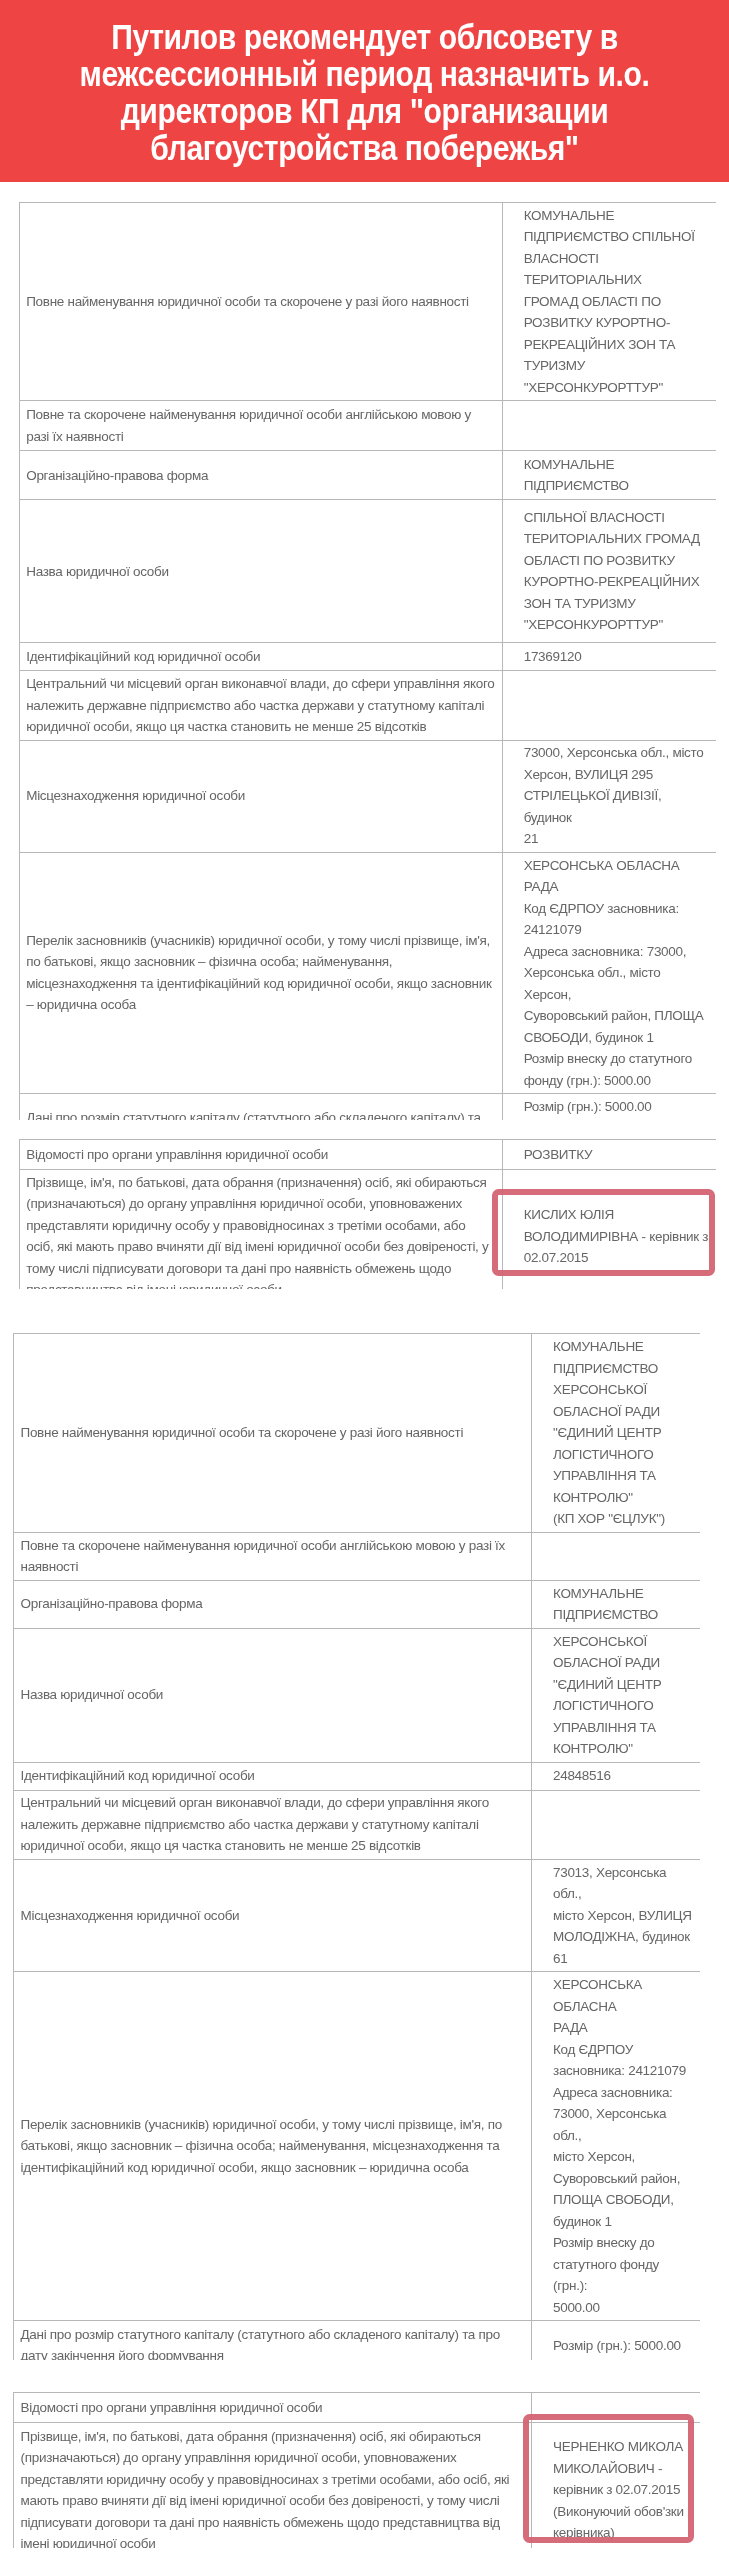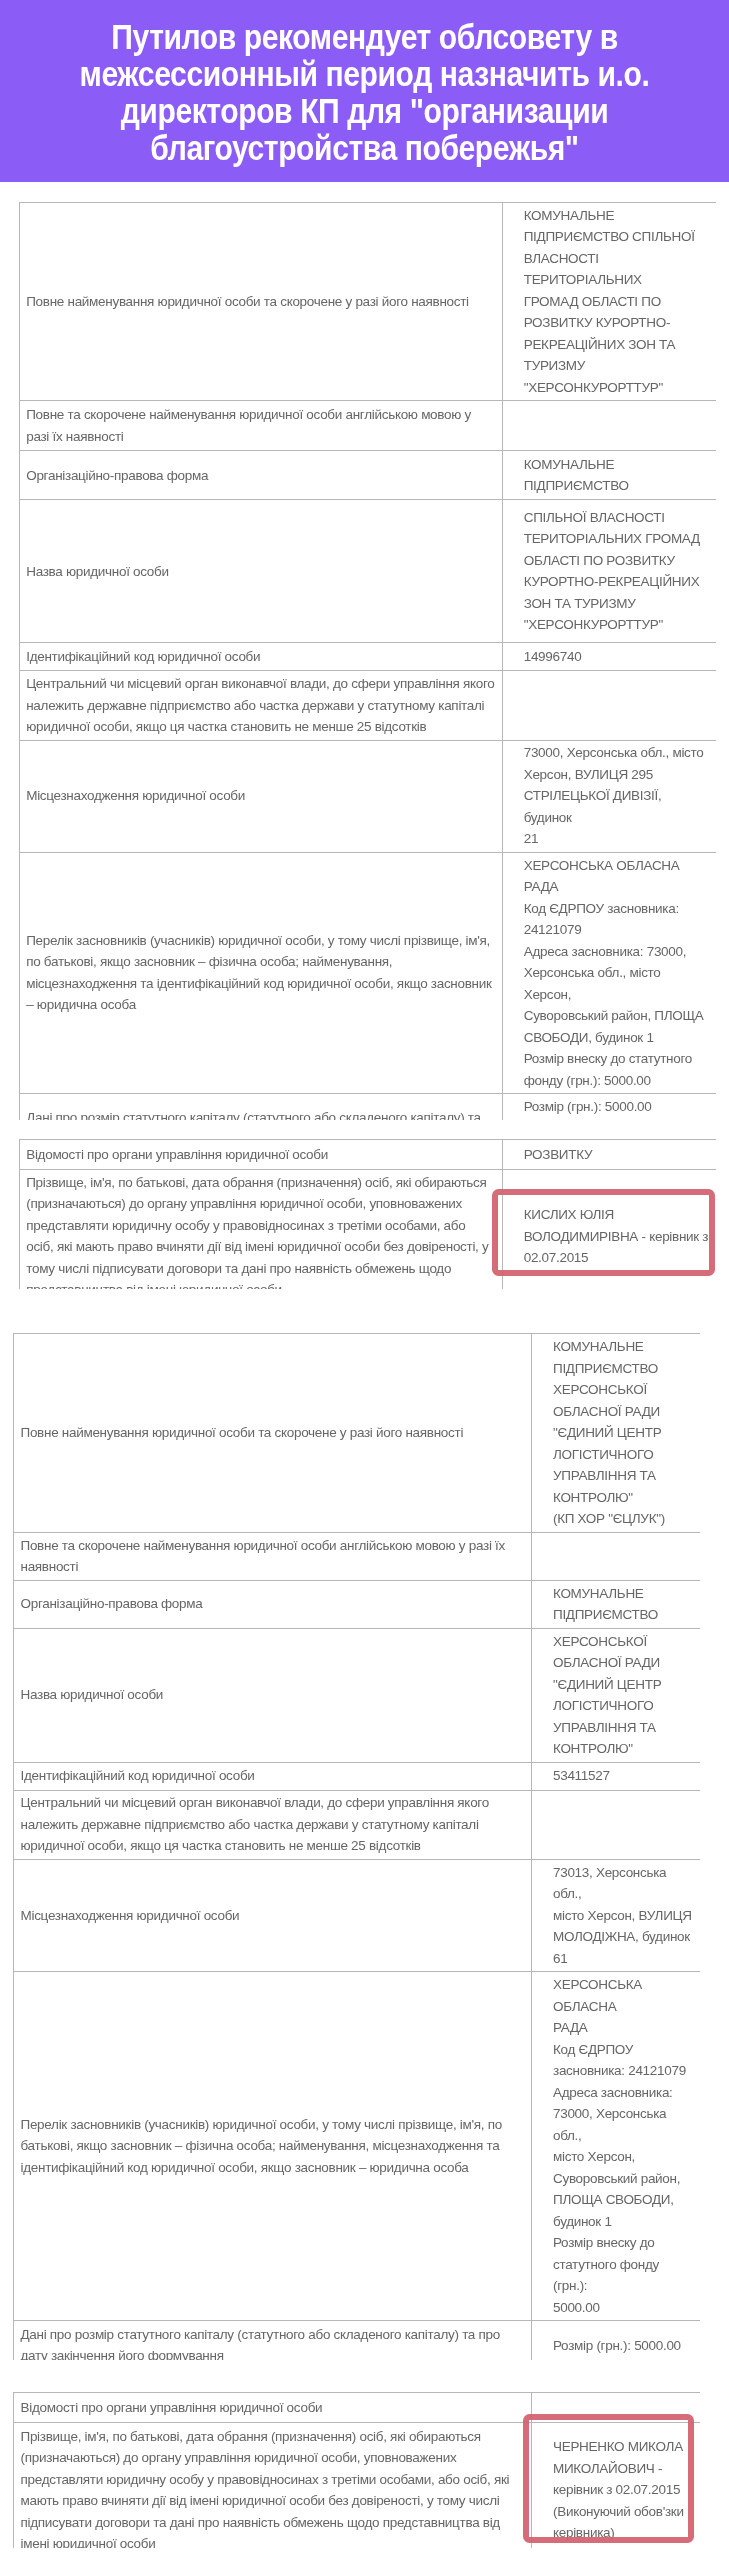--- a/index.html
+++ b/index.html
@@ -1,21 +1,21 @@
 <!DOCTYPE html>
 <html style="font-size:15px"><head>
 <meta charset="utf-8">
 <style>
   * { box-sizing: border-box; margin: 0; padding: 0; }
   html, body { width: 729px; background: #ffffff; }
   body { position: relative; height: 2576px; overflow: hidden; font-family: "Liberation Sans", sans-serif; }
 
   .banner {
     position: absolute; left: 0; top: 0; width: 729px; height: 182px;
-    background: #8b5cf6;
+    background: #ef4444;
     display: flex; align-items: center; justify-content: center;
     text-align: center;
   }
   .banner h1 {
     color: #ffffff;
     font-family: "Liberation Sans", sans-serif;
     font-weight: bold;
     font-size: 35px;
     line-height: 37px;
     letter-spacing: -0.5px;
@@ -97,21 +97,21 @@
         <td>Назва юридичної особи</td>
         <td class="val ml">СПІЛЬНОЇ ВЛАСНОСТІ
 ТЕРИТОРІАЛЬНИХ ГРОМАД
 ОБЛАСТІ ПО РОЗВИТКУ
 КУРОРТНО-РЕКРЕАЦІЙНИХ
 ЗОН ТА ТУРИЗМУ
 "ХЕРСОНКУРОРТТУР"</td>
       </tr>
       <tr style="height:28px">
         <td>Ідентифікаційний код юридичної особи</td>
-        <td class="val ml">14996740</td>
+        <td class="val ml">17369120</td>
       </tr>
       <tr style="height:68px">
         <td>Центральний чи місцевий орган виконавчої влади, до сфери управління якого належить державне підприємство або частка держави у статутному капіталі юридичної особи, якщо ця частка становить не менше 25 відсотків</td>
         <td class="val ml"></td>
       </tr>
       <tr style="height:95px">
         <td>Місцезнаходження юридичної особи</td>
         <td class="val ml">73000, Херсонська обл., місто
 Херсон, ВУЛИЦЯ 295
 СТРІЛЕЦЬКОЇ ДИВІЗІЇ, будинок
@@ -200,21 +200,21 @@
         <td>Назва юридичної особи</td>
         <td class="val ml">ХЕРСОНСЬКОЇ
 ОБЛАСНОЇ РАДИ
 "ЄДИНИЙ ЦЕНТР
 ЛОГІСТИЧНОГО
 УПРАВЛІННЯ ТА
 КОНТРОЛЮ"</td>
       </tr>
       <tr style="height:28px">
         <td>Ідентифікаційний код юридичної особи</td>
-        <td class="val ml">53411527</td>
+        <td class="val ml">24848516</td>
       </tr>
       <tr style="height:68px">
         <td>Центральний чи місцевий орган виконавчої влади, до сфери управління якого належить державне підприємство або частка держави у статутному капіталі юридичної особи, якщо ця частка становить не менше 25 відсотків</td>
         <td class="val ml"></td>
       </tr>
       <tr style="height:76px">
         <td>Місцезнаходження юридичної особи</td>
         <td class="val ml">73013, Херсонська обл.,
 місто Херсон, ВУЛИЦЯ
 МОЛОДІЖНА, будинок 61</td>

